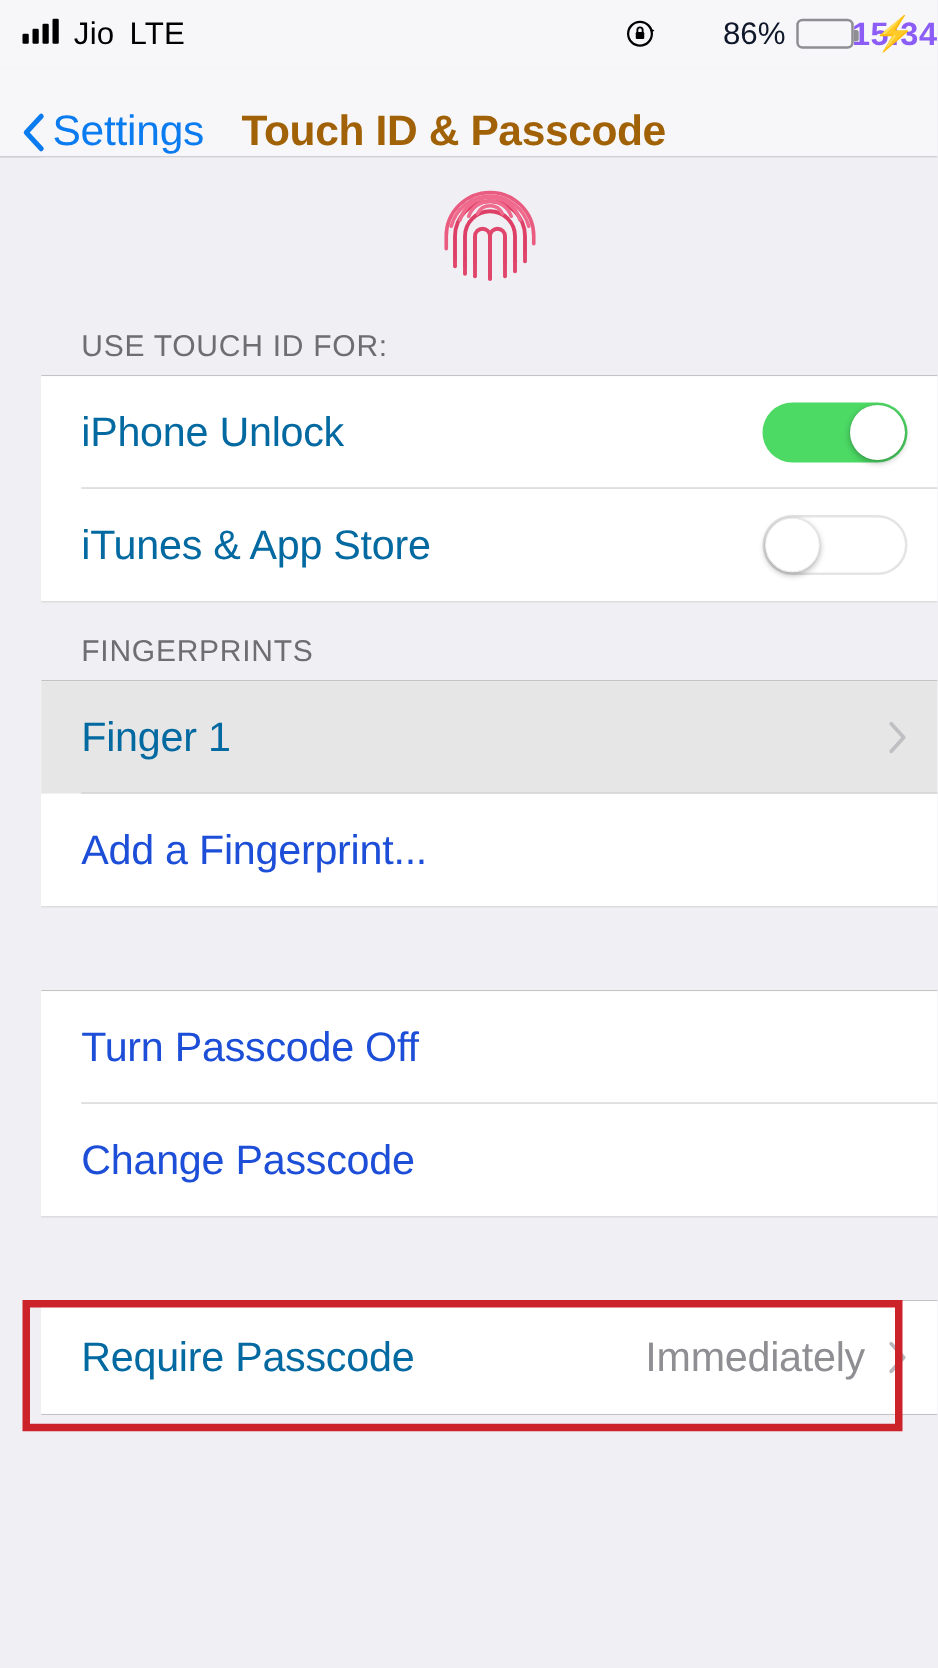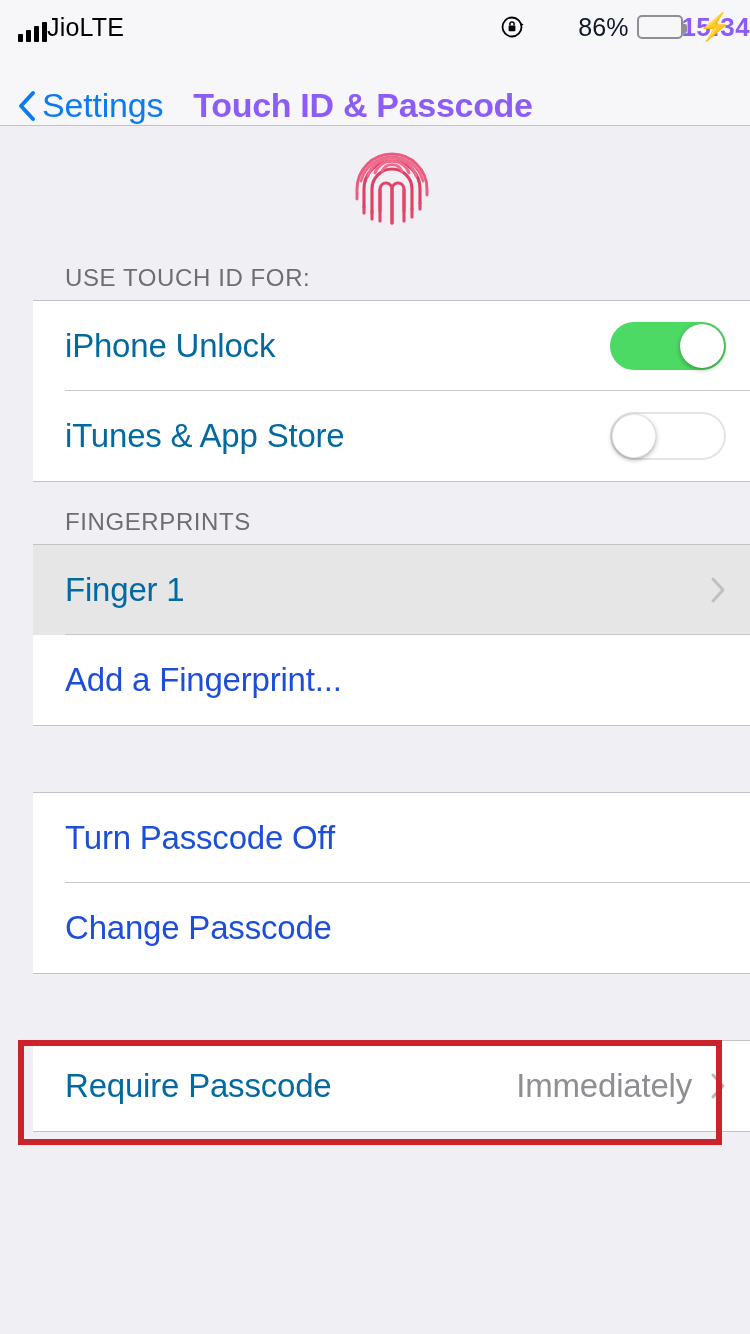--- a/index.html
+++ b/index.html
@@ -27,21 +27,22 @@
     position: relative;
     height: 54px;
     background: #f7f7f9;
     display: flex;
     align-items: center;
     padding: 0 18px;
     box-sizing: border-box;
   }
   .sb-left {
     display: flex;
-    align-items: flex-end;
+    align-items: flex-start;
+    gap: 12px;
   }
   .bars {
     display: flex;
     align-items: flex-end;
     gap: 3px;
     height: 22px;
   }
   .bars i {
     display: block;
     width: 5px;
@@ -136,21 +137,21 @@
     margin-right: 6px;
   }
   .back-label {
     font-size: 34px;
     color: #0b7bf0;
     letter-spacing: -0.2px;
   }
   .nav-title {
     font-size: 34px;
     font-weight: bold;
-    color: #8b5cf6;
+    color: #a16207;
     margin-left: 30px;
     letter-spacing: -0.3px;
   }
 
   
   .content {
     position: relative;
     padding-left: 33px;
   }
   .hero {

